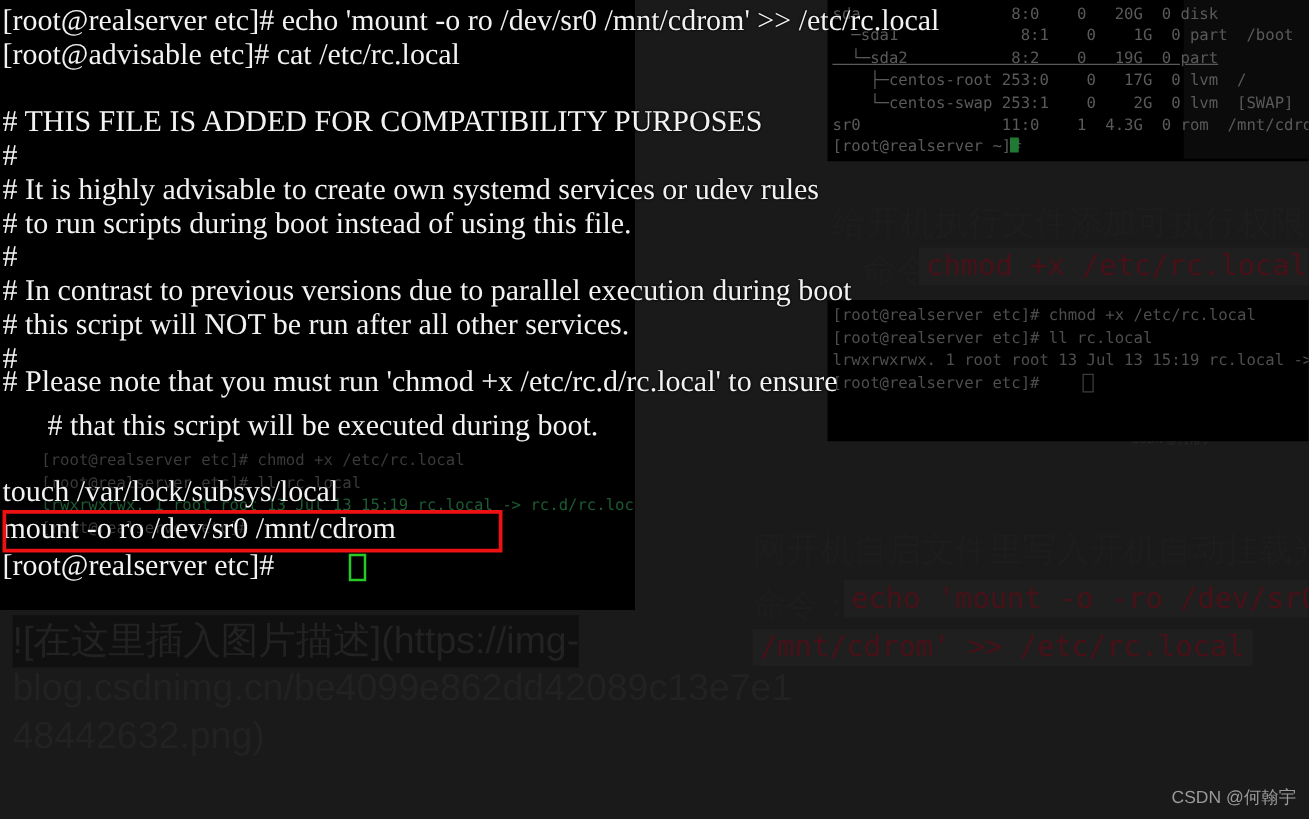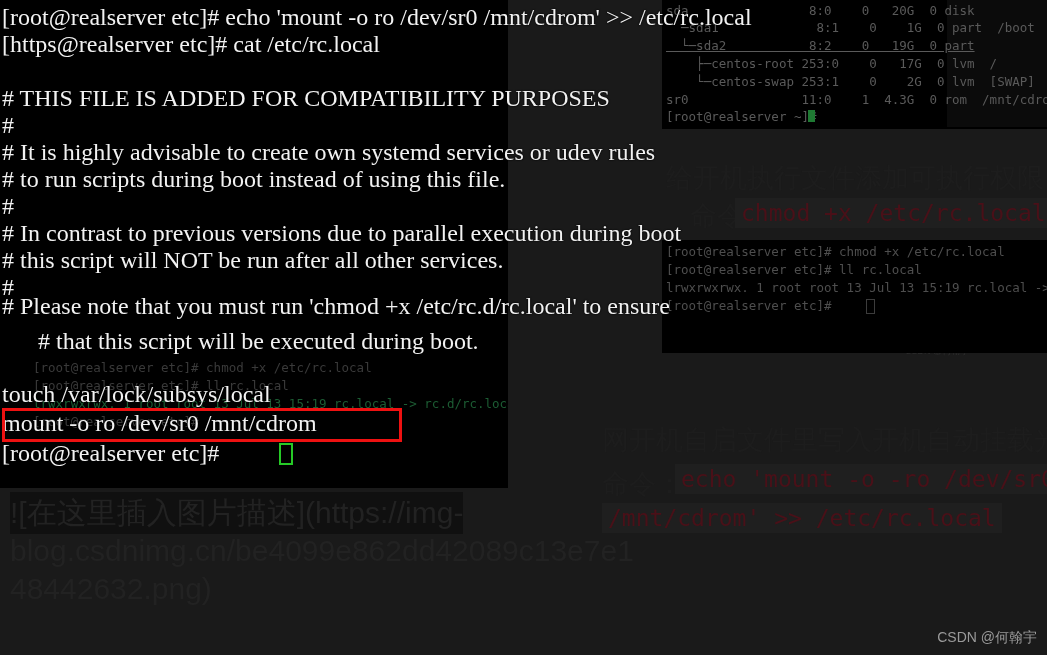--- a/index.html
+++ b/index.html
@@ -244,21 +244,21 @@
   <div class="anno-cn" style="left:690px; top:198px;">命令：</div>
   <div class="anno-code" style="left:735px; top:198px;">chmod +x /etc/rc.local</div>
 
   <div class="anno-cn" style="left:602px; top:422px;">网开机自启文件里写入开机自动挂载光盘</div>
   <div class="anno-cn" style="left:602px; top:466px;">命令：</div>
   <div class="anno-code" style="left:675px; top:464px;">echo 'mount -o -ro /dev/sr0</div>
   <div class="anno-code" style="left:602px; top:503px;">/mnt/cdrom' &gt;&gt; /etc/rc.local</div>
 
   <div id="fg-text">
     <div class="line" style="top:4px;">[root@realserver etc]# echo 'mount -o ro /dev/sr0 /mnt/cdrom' &gt;&gt; /etc/rc.local</div>
-    <div class="line" style="top:31px;">[https@realserver etc]# cat /etc/rc.local</div>
+    <div class="line" style="top:31px;">[root@advisable etc]# cat /etc/rc.local</div>
     <div class="line" style="top:85px;"># THIS FILE IS ADDED FOR COMPATIBILITY PURPOSES</div>
     <div class="line" style="top:112px;">#</div>
     <div class="line" style="top:139px;"># It is highly advisable to create own systemd services or udev rules</div>
     <div class="line" style="top:166px;"># to run scripts during boot instead of using this file.</div>
     <div class="line" style="top:193px;">#</div>
     <div class="line" style="top:220px;"># In contrast to previous versions due to parallel execution during boot</div>
     <div class="line" style="top:247px;"># this script will NOT be run after all other services.</div>
     <div class="line" style="top:274px;">#</div>
     <div class="line" style="top:293px;"># Please note that you must run 'chmod +x /etc/rc.d/rc.local' to ensure</div>
     <div class="line" style="top:328px;margin-left:36px;"># that this script will be executed during boot.</div>

